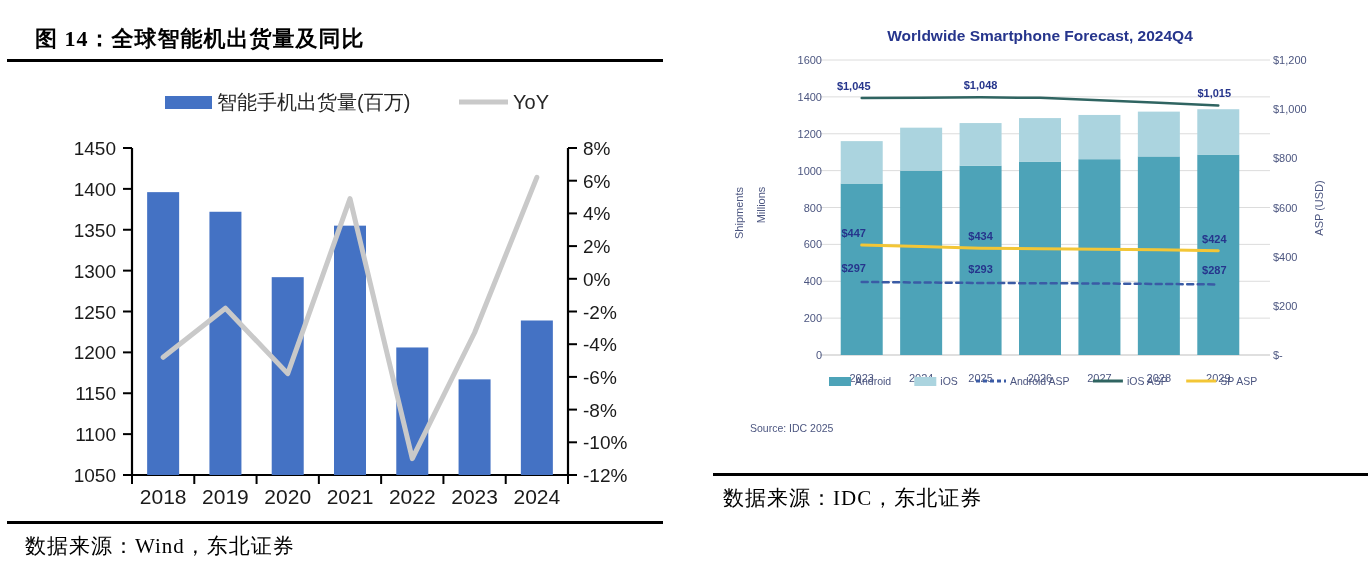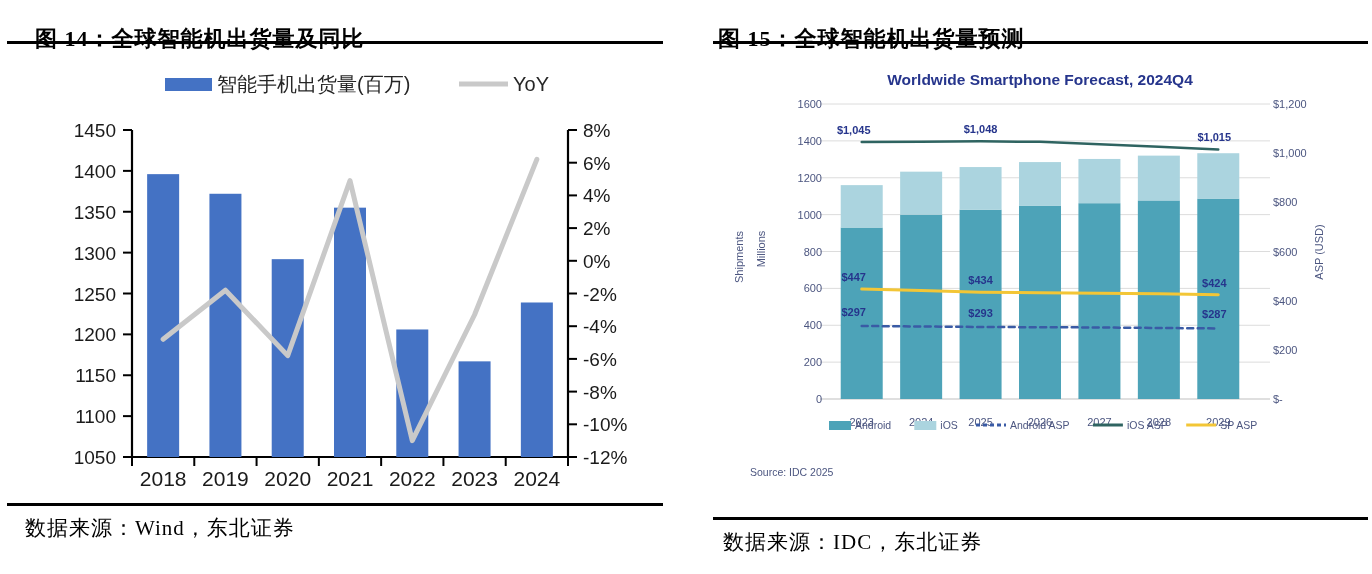--- a/index.html
+++ b/index.html
@@ -1,21 +1,21 @@
 <!DOCTYPE html>
 <html><head>
 <meta charset="utf-8">
 <style>
   html,body{margin:0;padding:0;background:#ffffff;}
   .page{position:relative;width:1372px;height:574px;background:#ffffff;overflow:hidden;
         font-family:"Liberation Serif",serif;}
   .fig{position:absolute;top:0;}
   .fig14{left:7px;width:656px;}
   .fig15{left:713px;width:655px;}
-  .fig-heading{box-sizing:border-box;height:44px;padding:24px 0 6px 28px;
+  .fig-heading{box-sizing:border-box;height:62px;padding:24px 0 6px 28px;
         border-bottom:3px solid #000;font-size:22px;font-weight:bold;color:#000;
         font-family:"Liberation Serif",serif;letter-spacing:1px;}
   .fig15 .fig-heading{padding-left:5px;}
   .chart-wrap{margin-top:8px;height:445px;}
   .fig-source{border-top:3px solid #000;margin-top:6px;padding:8px 0 0 18px;
         font-size:21px;color:#000;font-family:Liberation Serif, serif;letter-spacing:1px;}
   .fig15 .fig-source{padding-left:10px;margin-top:20px;}
   svg text{font-family:"Liberation Sans",sans-serif;}
 </style>
 </head>
@@ -96,21 +96,20 @@
           <text x="343" y="434" font-size="21" fill="#1A1A1A" text-anchor="middle">2021</text>
           <text x="405.2857142857143" y="434" font-size="21" fill="#1A1A1A" text-anchor="middle">2022</text>
           <text x="467.57142857142856" y="434" font-size="21" fill="#1A1A1A" text-anchor="middle">2023</text>
           <text x="529.8571428571429" y="434" font-size="21" fill="#1A1A1A" text-anchor="middle">2024</text>
         </svg>
     </div>
     <div class="fig-source">数据来源：Wind，东北证券</div>
   </figure>
 
   <figure class="fig fig15" style="margin:0">
-    <figcaption class="fig-heading">图 15：全球智能机出货量预测</figcaption>
     <div class="chart-wrap">
       <svg id="chart15" width="655" height="445" viewBox="0 0 655 445">
           <text x="327" y="33" font-size="15.5" font-weight="600" fill="#26358C" text-anchor="middle">Worldwide Smartphone Forecast, 2024Q4</text>
           <line x1="107" y1="347" x2="557" y2="347" stroke="#BFBFBF" stroke-width="1"></line>
           <text x="109" y="351" font-size="11" fill="#4C5680" text-anchor="end">0</text>
           <line x1="107" y1="310.125" x2="557" y2="310.125" stroke="#DCDCDC" stroke-width="1"></line>
           <text x="109" y="314.125" font-size="11" fill="#4C5680" text-anchor="end">200</text>
           <line x1="107" y1="273.25" x2="557" y2="273.25" stroke="#DCDCDC" stroke-width="1"></line>
           <text x="109" y="277.25" font-size="11" fill="#4C5680" text-anchor="end">400</text>
           <line x1="107" y1="236.375" x2="557" y2="236.375" stroke="#DCDCDC" stroke-width="1"></line>

